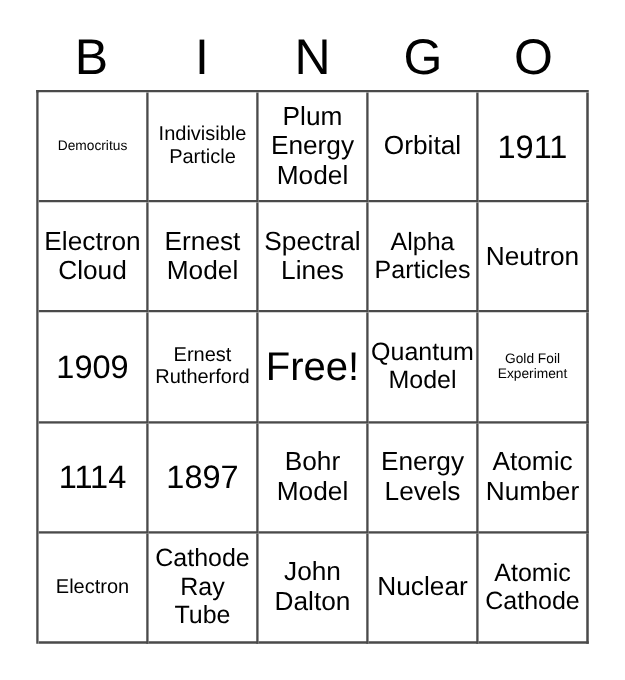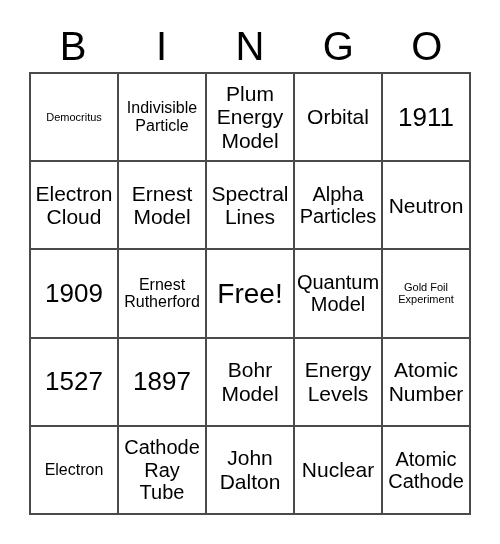--- a/index.html
+++ b/index.html
@@ -78,21 +78,21 @@
     color: #000000;
     word-wrap: break-word;
   }
 
   
   .sz-xs  { font-size: 11px; }
   .sz-sm  { font-size: 16px; }
   .sz-md  { font-size: 20px; }
   .sz-lg  { font-size: 21px; }
   .sz-xl  { font-size: 26px; }
-  .sz-xxl { font-size: 28px; }
+  .sz-xxl { font-size: 32px; }
 </style>
 </head>
 <body>
 
 <div id="bingo-card">
 
   <div id="bingo-header">
     <div class="header-letter">B</div>
     <div class="header-letter">I</div>
     <div class="header-letter">N</div>
@@ -140,21 +140,21 @@
       <div class="bingo-cell">
         <span class="cell-text sz-xxl">Free!</span>
       </div>
       <div class="bingo-cell">
         <span class="cell-text sz-md">Quantum Model</span>
       </div>
       <div class="bingo-cell">
         <span class="cell-text sz-xs">Gold Foil Experiment</span>
       </div>
       <div class="bingo-cell">
-        <span class="cell-text sz-xl">1527</span>
+        <span class="cell-text sz-xl">1114</span>
       </div>
       <div class="bingo-cell">
         <span class="cell-text sz-xl">1897</span>
       </div>
       <div class="bingo-cell">
         <span class="cell-text sz-lg">Bohr Model</span>
       </div>
       <div class="bingo-cell">
         <span class="cell-text sz-lg">Energy Levels</span>
       </div>

